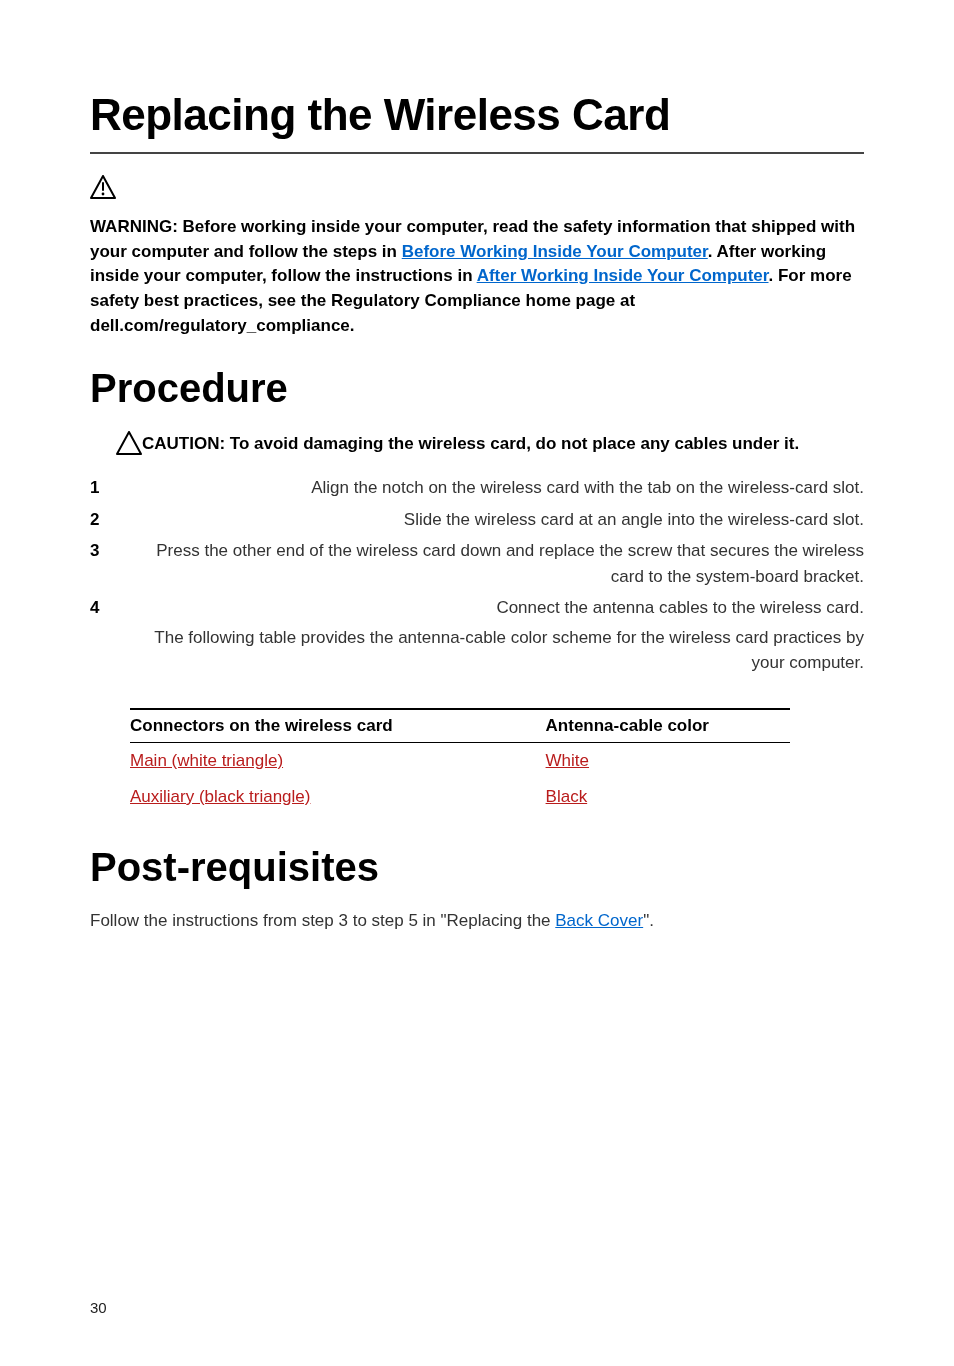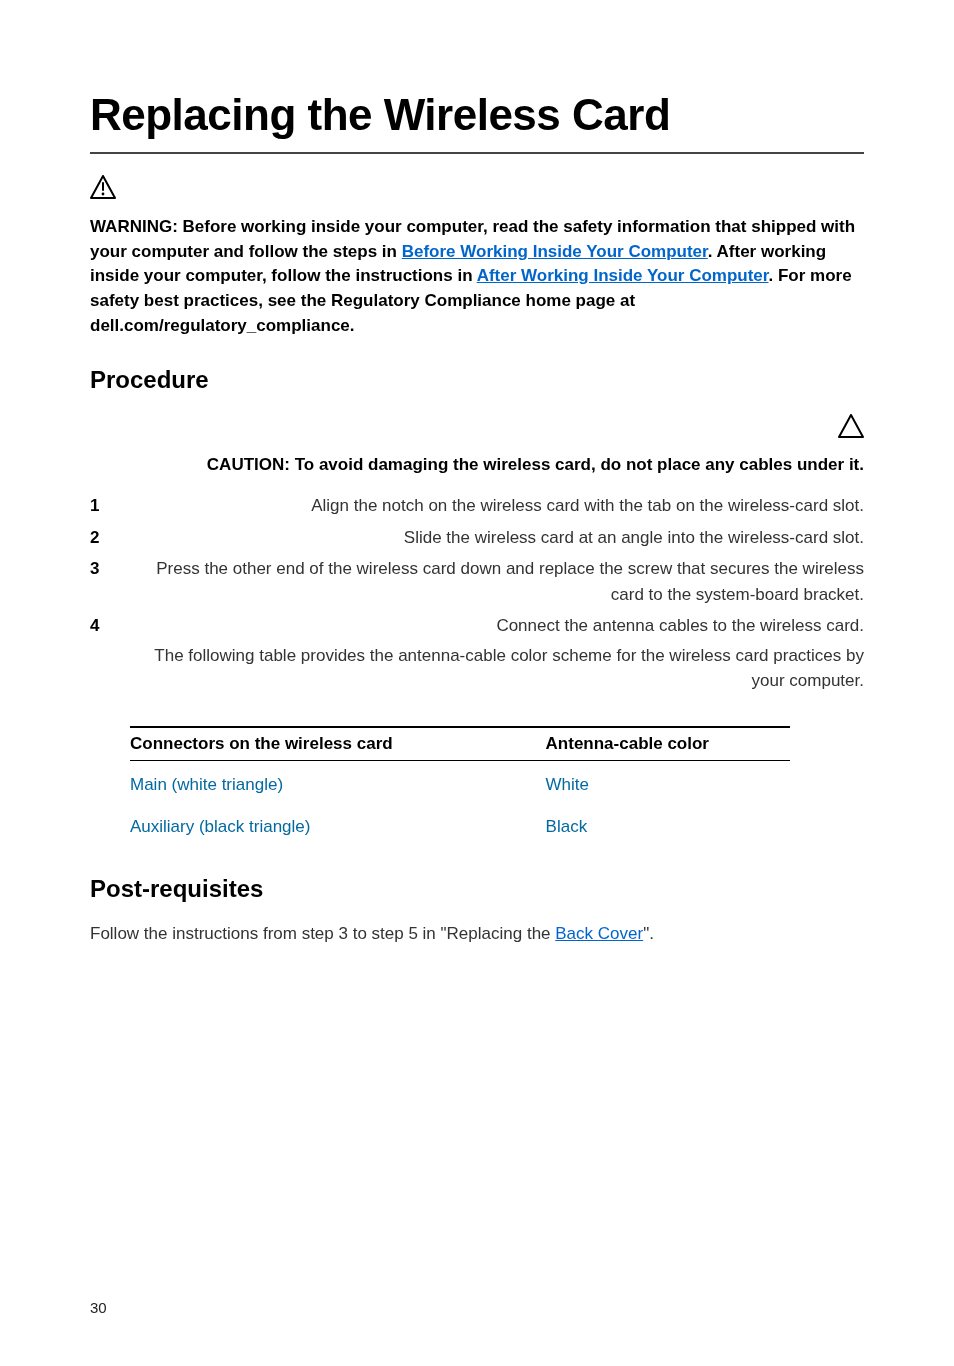--- a/index.html
+++ b/index.html
@@ -42,31 +42,29 @@
       font-size: 17px;
       font-weight: bold;
       line-height: 1.45;
     }
     .warning-text .link {
       color: #0066cc;
       text-decoration: underline;
       font-weight: bold;
     }
     .section-heading {
-      font-size: 24px;
+      font-size: 40px;
       font-weight: bold;
       margin-bottom: 18px;
     }
     .caution-block {
       display: flex;
-      align-items: flex-end;
-      gap: 12px;
+      align-items: center;
       margin-bottom: 16px;
       margin-left: 26px;
-      flex-direction: column;
     }
     .caution-icon {
       flex-shrink: 0;
       margin-top: 2px;
     }
     .caution-text {
       font-size: 17px;
       font-weight: bold;
       line-height: 1.35;
     }
@@ -110,22 +108,23 @@
       text-align: left;
       font-weight: bold;
       padding: 6px 10px 6px 0;
       border-top: 2px solid #000;
       border-bottom: 1.5px solid #000;
     }
     .antenna-table th:nth-child(2) {
       padding-left: 60px;
     }
     .antenna-table td {
-      padding: 14px 10px 8px 0;
-      color: #0369a1;
+      padding: 8px 10px 8px 0;
+      color: #b91c1c;
+      text-decoration: underline;
     }
     .antenna-table td:nth-child(2) {
       padding-left: 60px;
     }
     .body-para {
       font-size: 17px;
       line-height: 1.5;
       color: #333;
     }
     .body-para .link {

